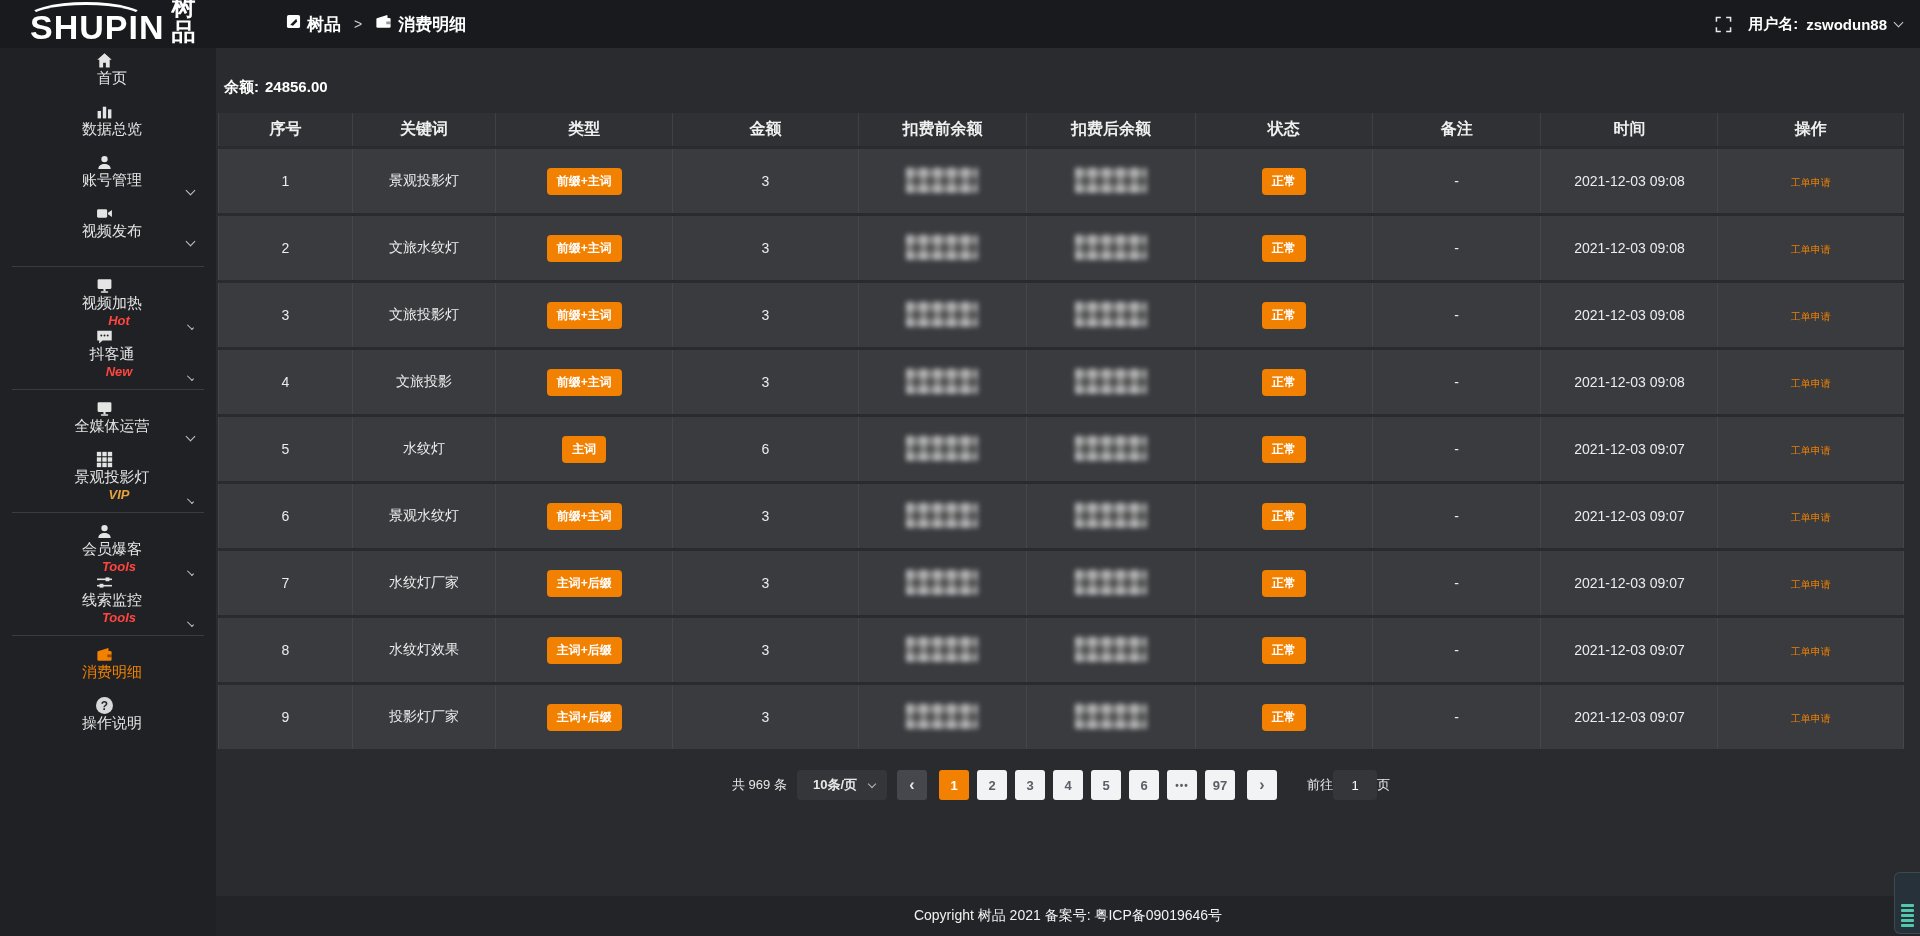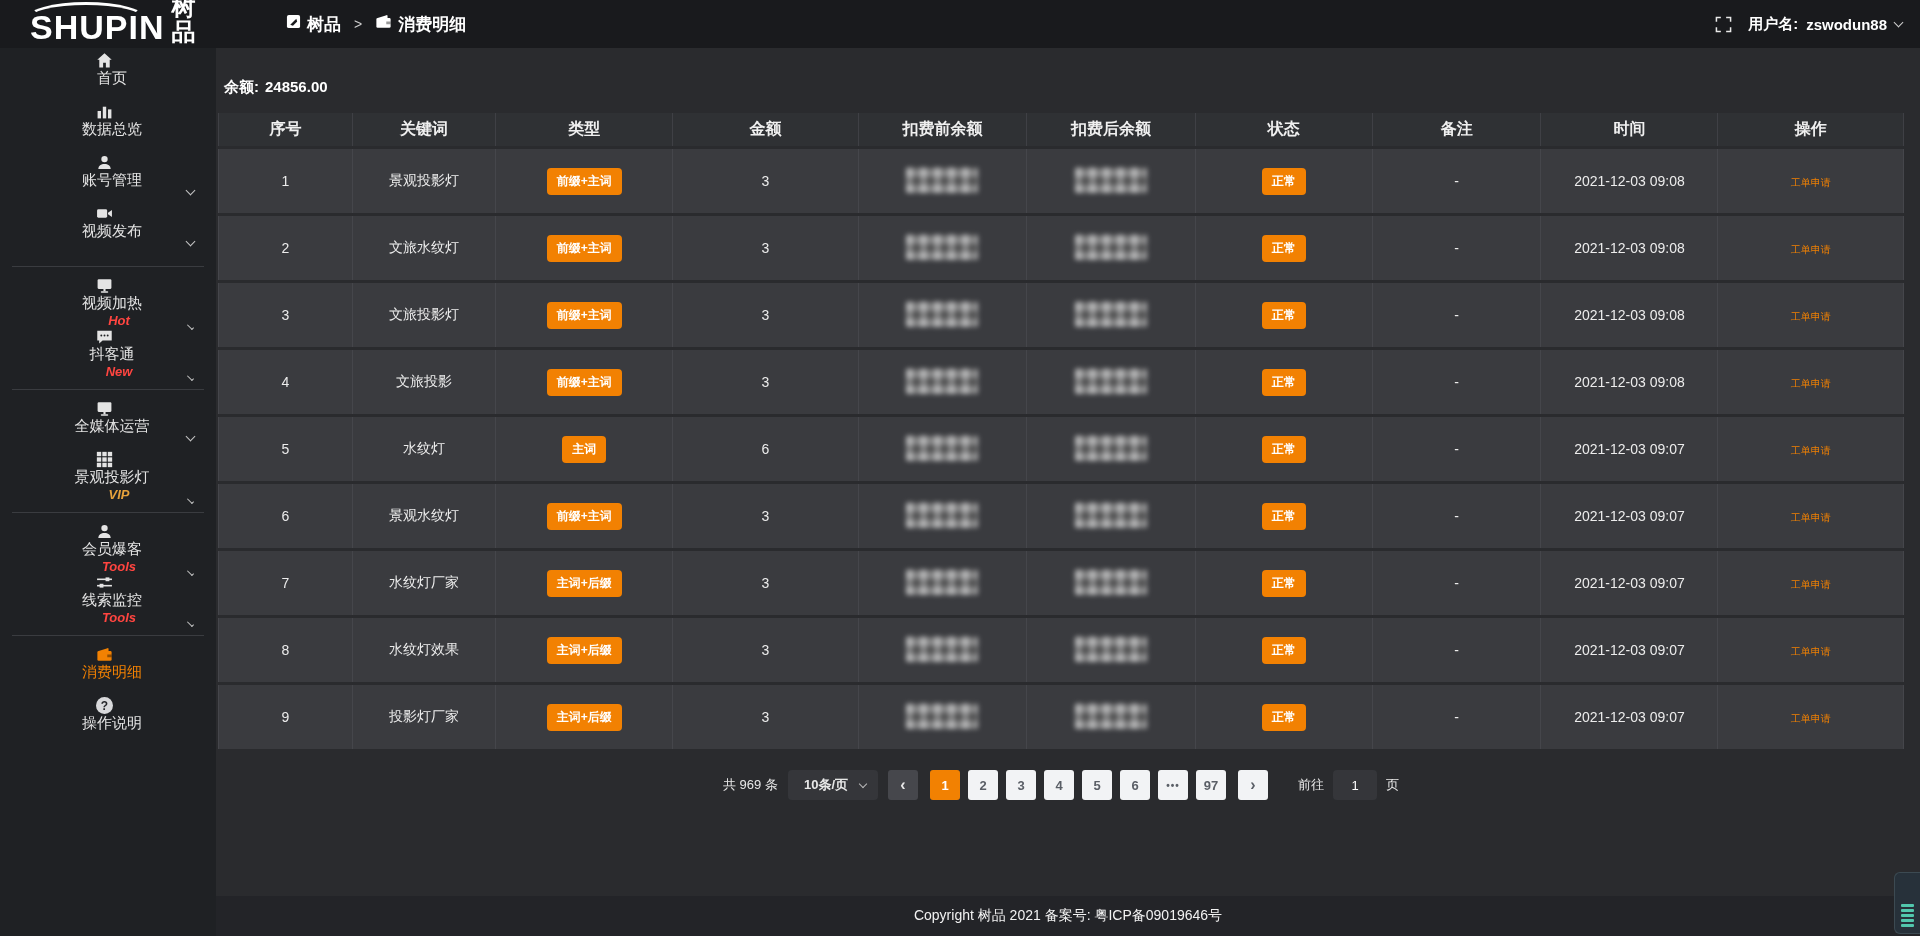--- a/index.html
+++ b/index.html
@@ -62,21 +62,21 @@
     padding:0 12px 0 16px; gap:12px; cursor:pointer; font-weight:600; }
   .dd-chevron { width:6px; height:6px; border-right:1.4px solid #b9b9b9; border-bottom:1.4px solid #b9b9b9; transform:rotate(45deg); margin-top:-3px; }
   .pg-pages { display:flex; gap:8px; }
   .pg-btn { min-width:30px; height:30px; border:none; border-radius:3px; background:#f2f3f5; color:#5a5e66;
     font-size:13px; font-weight:700; display:flex; align-items:center; justify-content:center; cursor:pointer;
     font-family:"Liberation Sans","DejaVu Sans",sans-serif; }
   .pg-btn.prev { background:#46474c; color:#e8e8e8; font-size:16px; margin-right:2px; }
   .pg-btn.next { font-size:16px; margin-left:2px; }
   .pg-btn.active { background:#f28102; color:#fff; }
   .pg-btn.ell { font-size:10px; letter-spacing:1px; }
-  .pg-goto { display:flex; align-items:center; gap:9px; margin-left:20px; }
+  .pg-goto { display:flex; align-items:center; margin-left:20px; }
   .pg-input { width:44px; height:30px; background:#35363a; border:none; border-radius:4px; color:#fff;
     text-align:center; font-size:13px; font-family:inherit; }
   
   .footer { height:40px; background:#232428; display:flex; align-items:center; justify-content:center;
     font-size:14px; color:#f2f2f2; }
   
   .chat-widget { position:absolute; right:0; bottom:2px; width:26px; height:62px; background:#27313a;
     border:1px solid #3c4a52; border-right:none; border-radius:6px 0 0 6px;
     display:flex; flex-direction:column; justify-content:flex-end; align-items:center; padding-bottom:6px; gap:2px; cursor:pointer; }
   .widget-bar { width:13px; height:3px; background:#52c7ad; border-radius:1px; }

